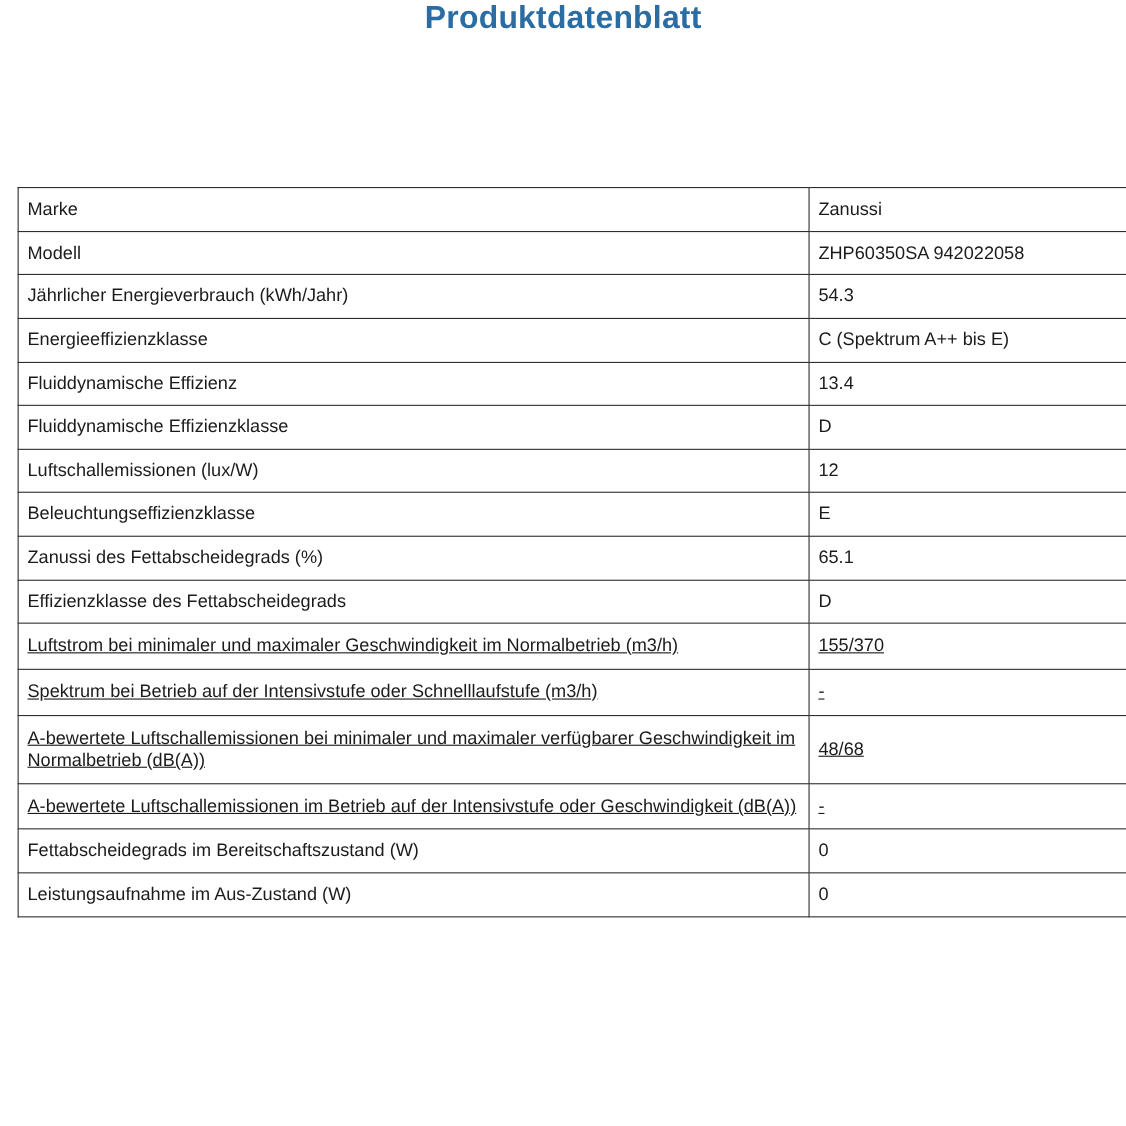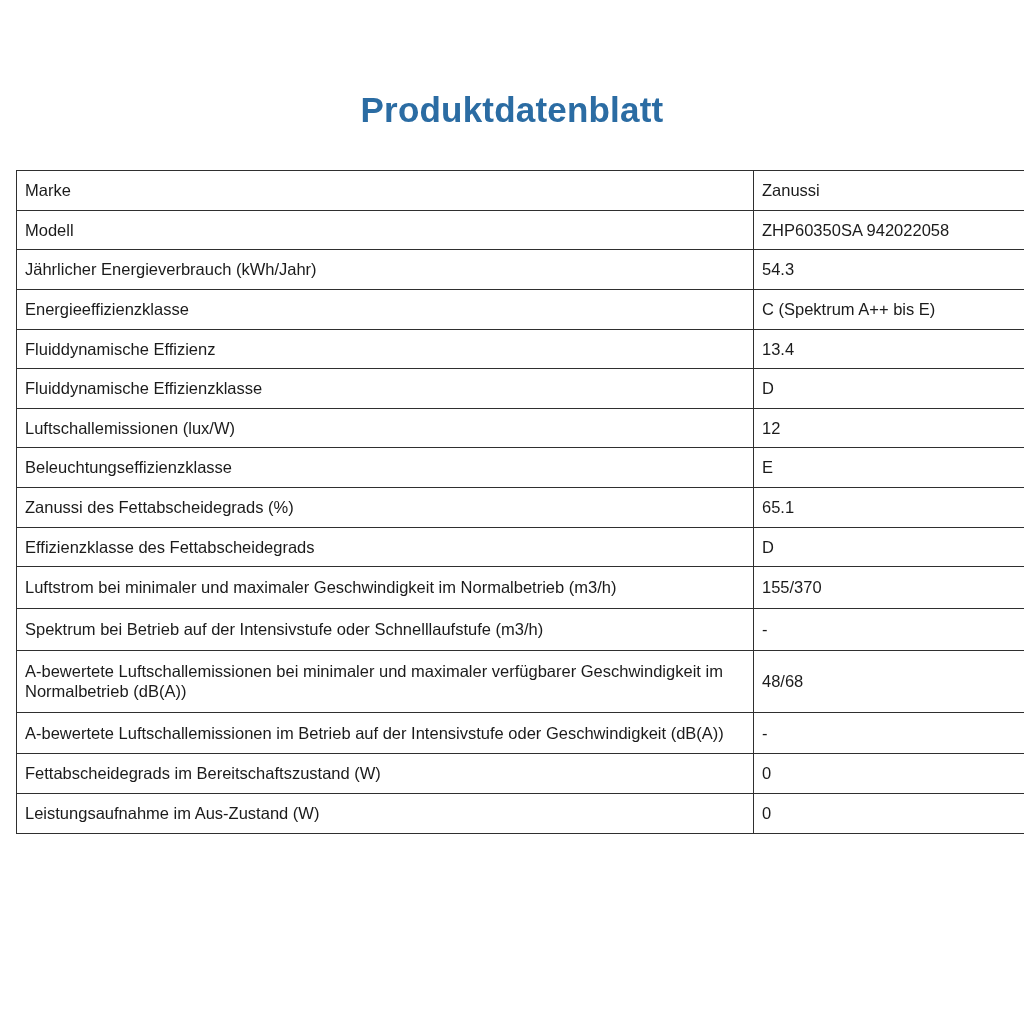--- a/index.html
+++ b/index.html
@@ -13,57 +13,57 @@
   .page {
     width: 1024px;
     height: 1024px;
     box-sizing: border-box;
     position: relative;
     background: #ffffff;
   }
   .title {
     text-align: center;
     color: #2b6ca3;
-    font-size: 35px;
+    font-size: 29px;
     font-weight: bold;
     letter-spacing: 0.2px;
-    padding-top: 90px;
     padding-bottom: 0;
     margin: 0;
   }
   .table-wrap {
     position: absolute;
     left: 16px;
     top: 170px;
     width: 992px;
   }
   table.datasheet {
     width: 992px;
     border-collapse: collapse;
     table-layout: fixed;
     border: 1px solid #2f2f2f;
   }
   table.datasheet td {
     border: 1px solid #2f2f2f;
     font-size: 16.5px;
     color: #1b1b1b;
     line-height: 1.25;
-    padding: 9px 24px 9px 8px;
+    padding: 9px 6px 9px 8px;
     vertical-align: middle;
   }
   table.datasheet td.label {
     width: 704px;
   }
   table.datasheet td.value {
     width: 286px;
     padding-left: 8px;
   }
   tr.tall td {
     padding-top: 10px;
     padding-bottom: 10px;
+    text-decoration: underline;
   }
 </style>
 </head>
 <body>
 
 <div class="page">
 
   <h1 class="title" style="color: rgb(43, 108, 163);">Produktdatenblatt</h1>
 
   <div class="table-wrap">

